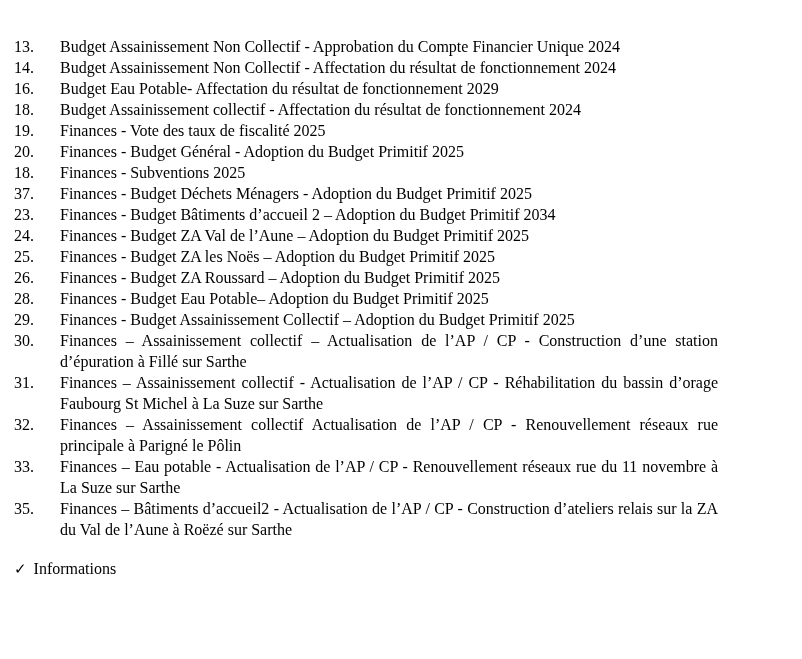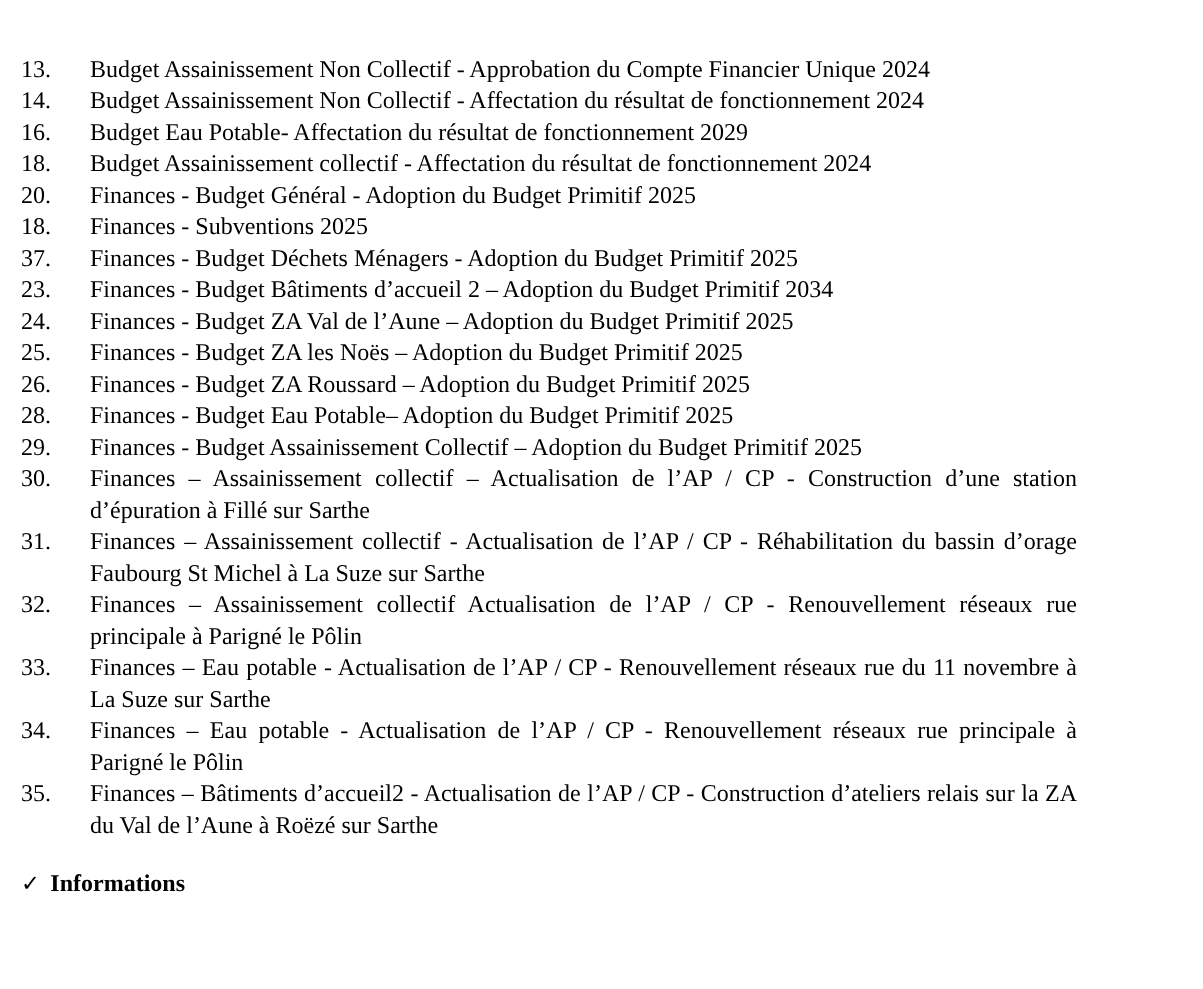--- a/index.html
+++ b/index.html
@@ -35,21 +35,21 @@
     margin-top: 18px;
     display: flex;
     align-items: baseline;
   }
   .footer-heading .check {
     font-weight: 400;
     margin-right: 7px;
     font-size: 15px;
   }
   .footer-heading .label {
-    font-weight: 700;
+    font-weight: 400;
   }
 </style>
 </head>
 <body>
 
 <div class="page">
   <div class="agenda-list">
 
     <div class="agenda-item">
       <span class="num">13.</span>
@@ -59,20 +59,24 @@
       <span class="num">14.</span>
       <span class="txt">Budget Assainissement Non Collectif - Affectation du résultat de fonctionnement 2024</span>
     </div>
     <div class="agenda-item">
       <span class="num">16.</span>
       <span class="txt">Budget Eau Potable- Affectation du résultat de fonctionnement 2029</span>
     </div>
     <div class="agenda-item">
       <span class="num">18.</span>
       <span class="txt">Budget Assainissement collectif - Affectation du résultat de fonctionnement 2024</span>
+    </div>
+    <div class="agenda-item">
+      <span class="num">19.</span>
+      <span class="txt">Finances - Vote des taux de fiscalité 2025</span>
     </div>
     <div class="agenda-item">
       <span class="num">20.</span>
       <span class="txt">Finances - Budget Général - Adoption du Budget Primitif 2025</span>
     </div>
     <div class="agenda-item">
       <span class="num">18.</span>
       <span class="txt">Finances - Subventions 2025</span>
     </div>
     <div class="agenda-item">
@@ -113,24 +117,20 @@
     </div>
     <div class="agenda-item">
       <span class="num">32.</span>
       <span class="txt">Finances – Assainissement collectif Actualisation de l’AP / CP - Renouvellement réseaux rue principale à Parigné le Pôlin</span>
     </div>
     <div class="agenda-item">
       <span class="num">33.</span>
       <span class="txt">Finances – Eau potable - Actualisation de l’AP / CP - Renouvellement réseaux rue du 11 novembre à La Suze sur Sarthe</span>
     </div>
     <div class="agenda-item">
-      <span class="num">34.</span>
-      <span class="txt">Finances – Eau potable - Actualisation de l’AP / CP - Renouvellement réseaux rue principale à Parigné le Pôlin</span>
-    </div>
-    <div class="agenda-item">
       <span class="num">35.</span>
       <span class="txt">Finances – Bâtiments d’accueil2 - Actualisation de l’AP / CP - Construction d’ateliers relais sur la ZA du Val de l’Aune à Roëzé sur Sarthe</span>
     </div>
 
   </div>
 
   <div class="footer-heading">
     <span class="check">✓</span>
     <span class="label">Informations</span>
   </div>

